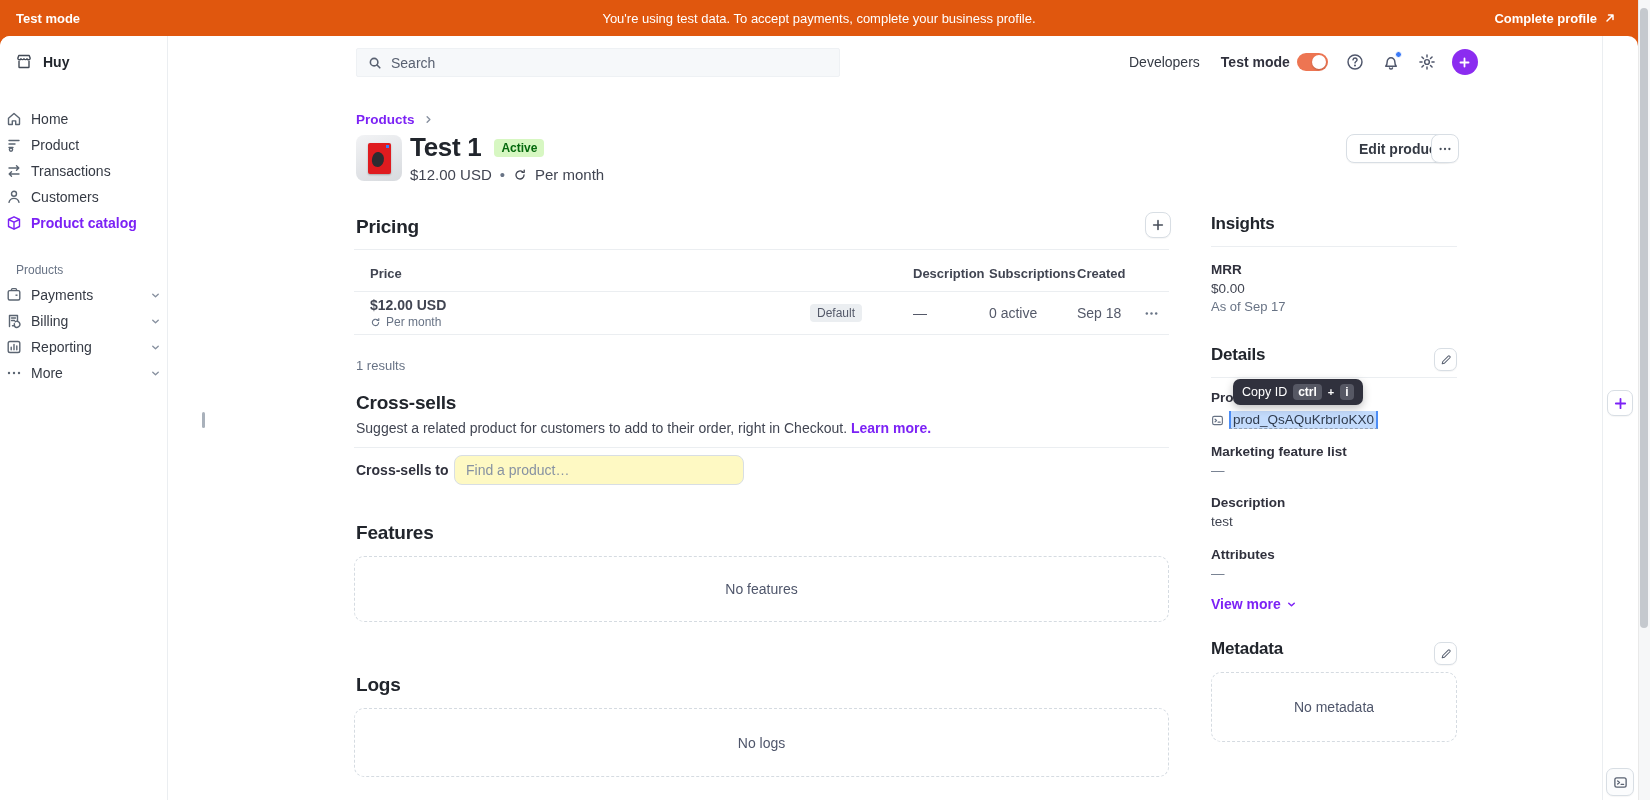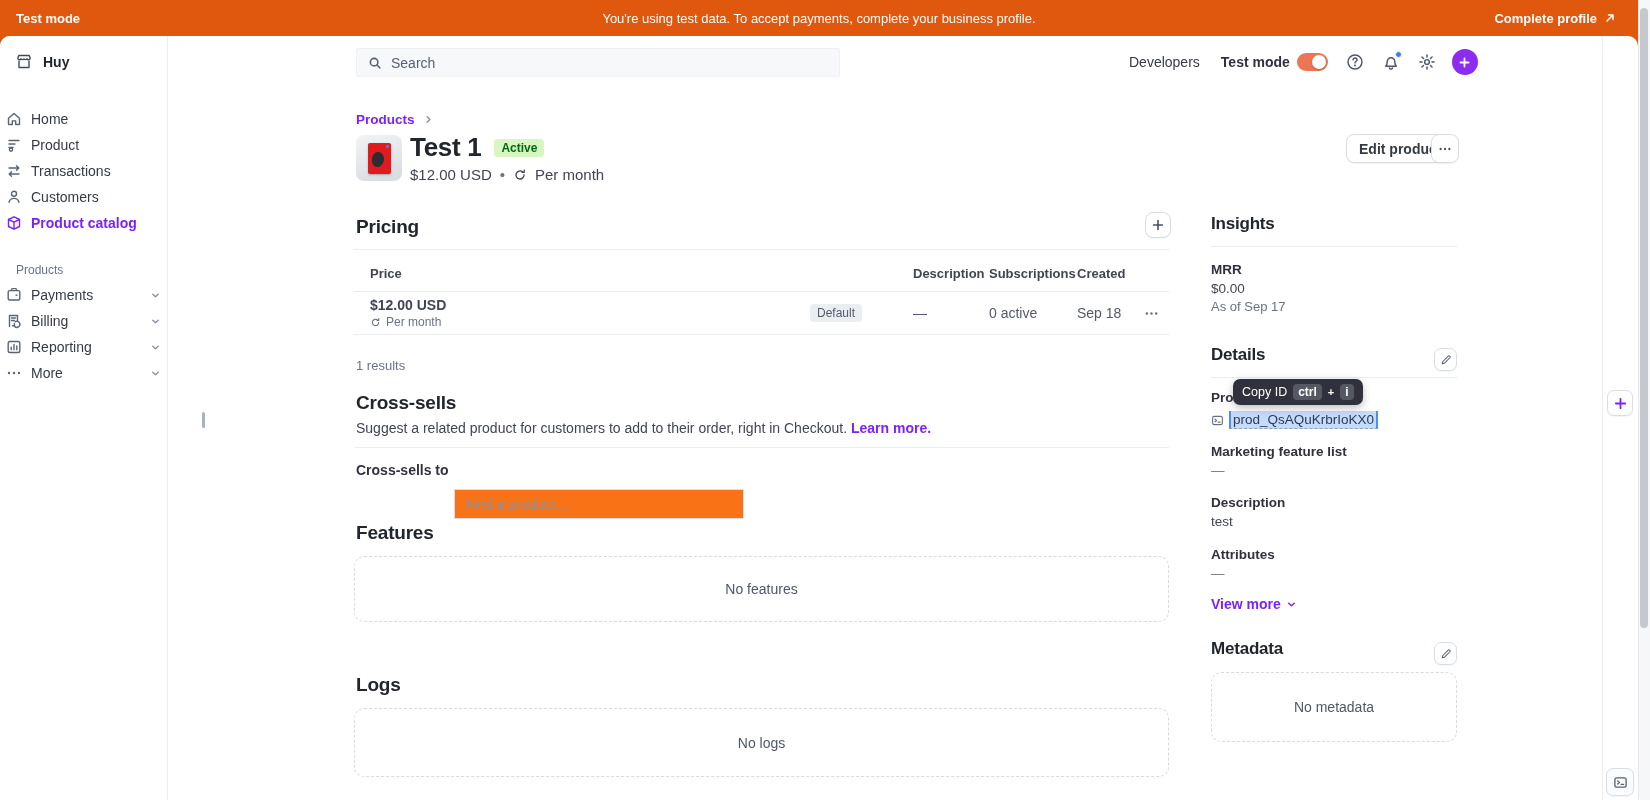--- a/index.html
+++ b/index.html
@@ -89,21 +89,21 @@
   .price-block .p1{font-size:14px;font-weight:700;color:var(--body);}
   .price-block .p2{margin-top:2px;display:flex;align-items:center;gap:5px;font-size:12px;color:var(--muted);}
   .badge-default{margin-left:auto;margin-right:51px;background:#ebeef1;color:#545969;font-size:12px;font-weight:500;border-radius:4px;padding:2px 7px;}
   .cell-last{display:flex;align-items:center;justify-content:space-between;padding-right:10px;}
   .row-menu{color:#687385;cursor:pointer;}
   #results-count{position:absolute;left:356px;top:314px;font-size:13px;color:var(--muted);margin-top:8px;}
   
   #cross-sub{position:absolute;left:356px;top:384px;font-size:14px;color:var(--body);}
   #cross-sub a{color:var(--accent);font-weight:700;text-decoration:none;cursor:pointer;}
   #cross-label{position:absolute;left:356px;top:426px;font-size:14px;font-weight:700;color:var(--label);}
-  #cross-input{position:absolute;left:454px;top:419px;width:290px;height:30px;border:1px solid var(--border);border-radius:0;padding:0 11px;font:14px "Liberation Sans",sans-serif;color:#30313d;outline:none;background:#f97316;margin-top:34px;}
+  #cross-input{position:absolute;left:454px;top:419px;width:290px;height:30px;border:1px solid var(--border);border-radius:8px;padding:0 11px;font:14px "Liberation Sans",sans-serif;color:#30313d;outline:none;background:#fef9c3;}
   #cross-input::placeholder{color:#8792a2;}
   
   .field-label{position:absolute;left:1211px;font-size:13.5px;font-weight:700;color:var(--label);}
   .field-value{position:absolute;left:1211px;font-size:13.5px;color:var(--body);}
   .field-muted{color:var(--muted);}
   #view-more{position:absolute;left:1211px;top:560px;display:flex;align-items:center;gap:5px;color:var(--accent);font-size:14px;font-weight:600;cursor:pointer;}
   .mini-btn{position:absolute;width:23px;height:23px;border-radius:7px;color:#596171;}
   #id-row{position:absolute;left:1211px;top:375px;display:flex;align-items:center;gap:5px;}
   #id-row .icn{color:#687385;}
   #product-id{font-size:13.5px;color:#2f3b4d;background:#c3dbfc;border-left:2px solid #4c8df6;border-right:2px solid #4c8df6;border-bottom:1px dashed #93a0b2;padding:1px 2px;cursor:pointer;}

